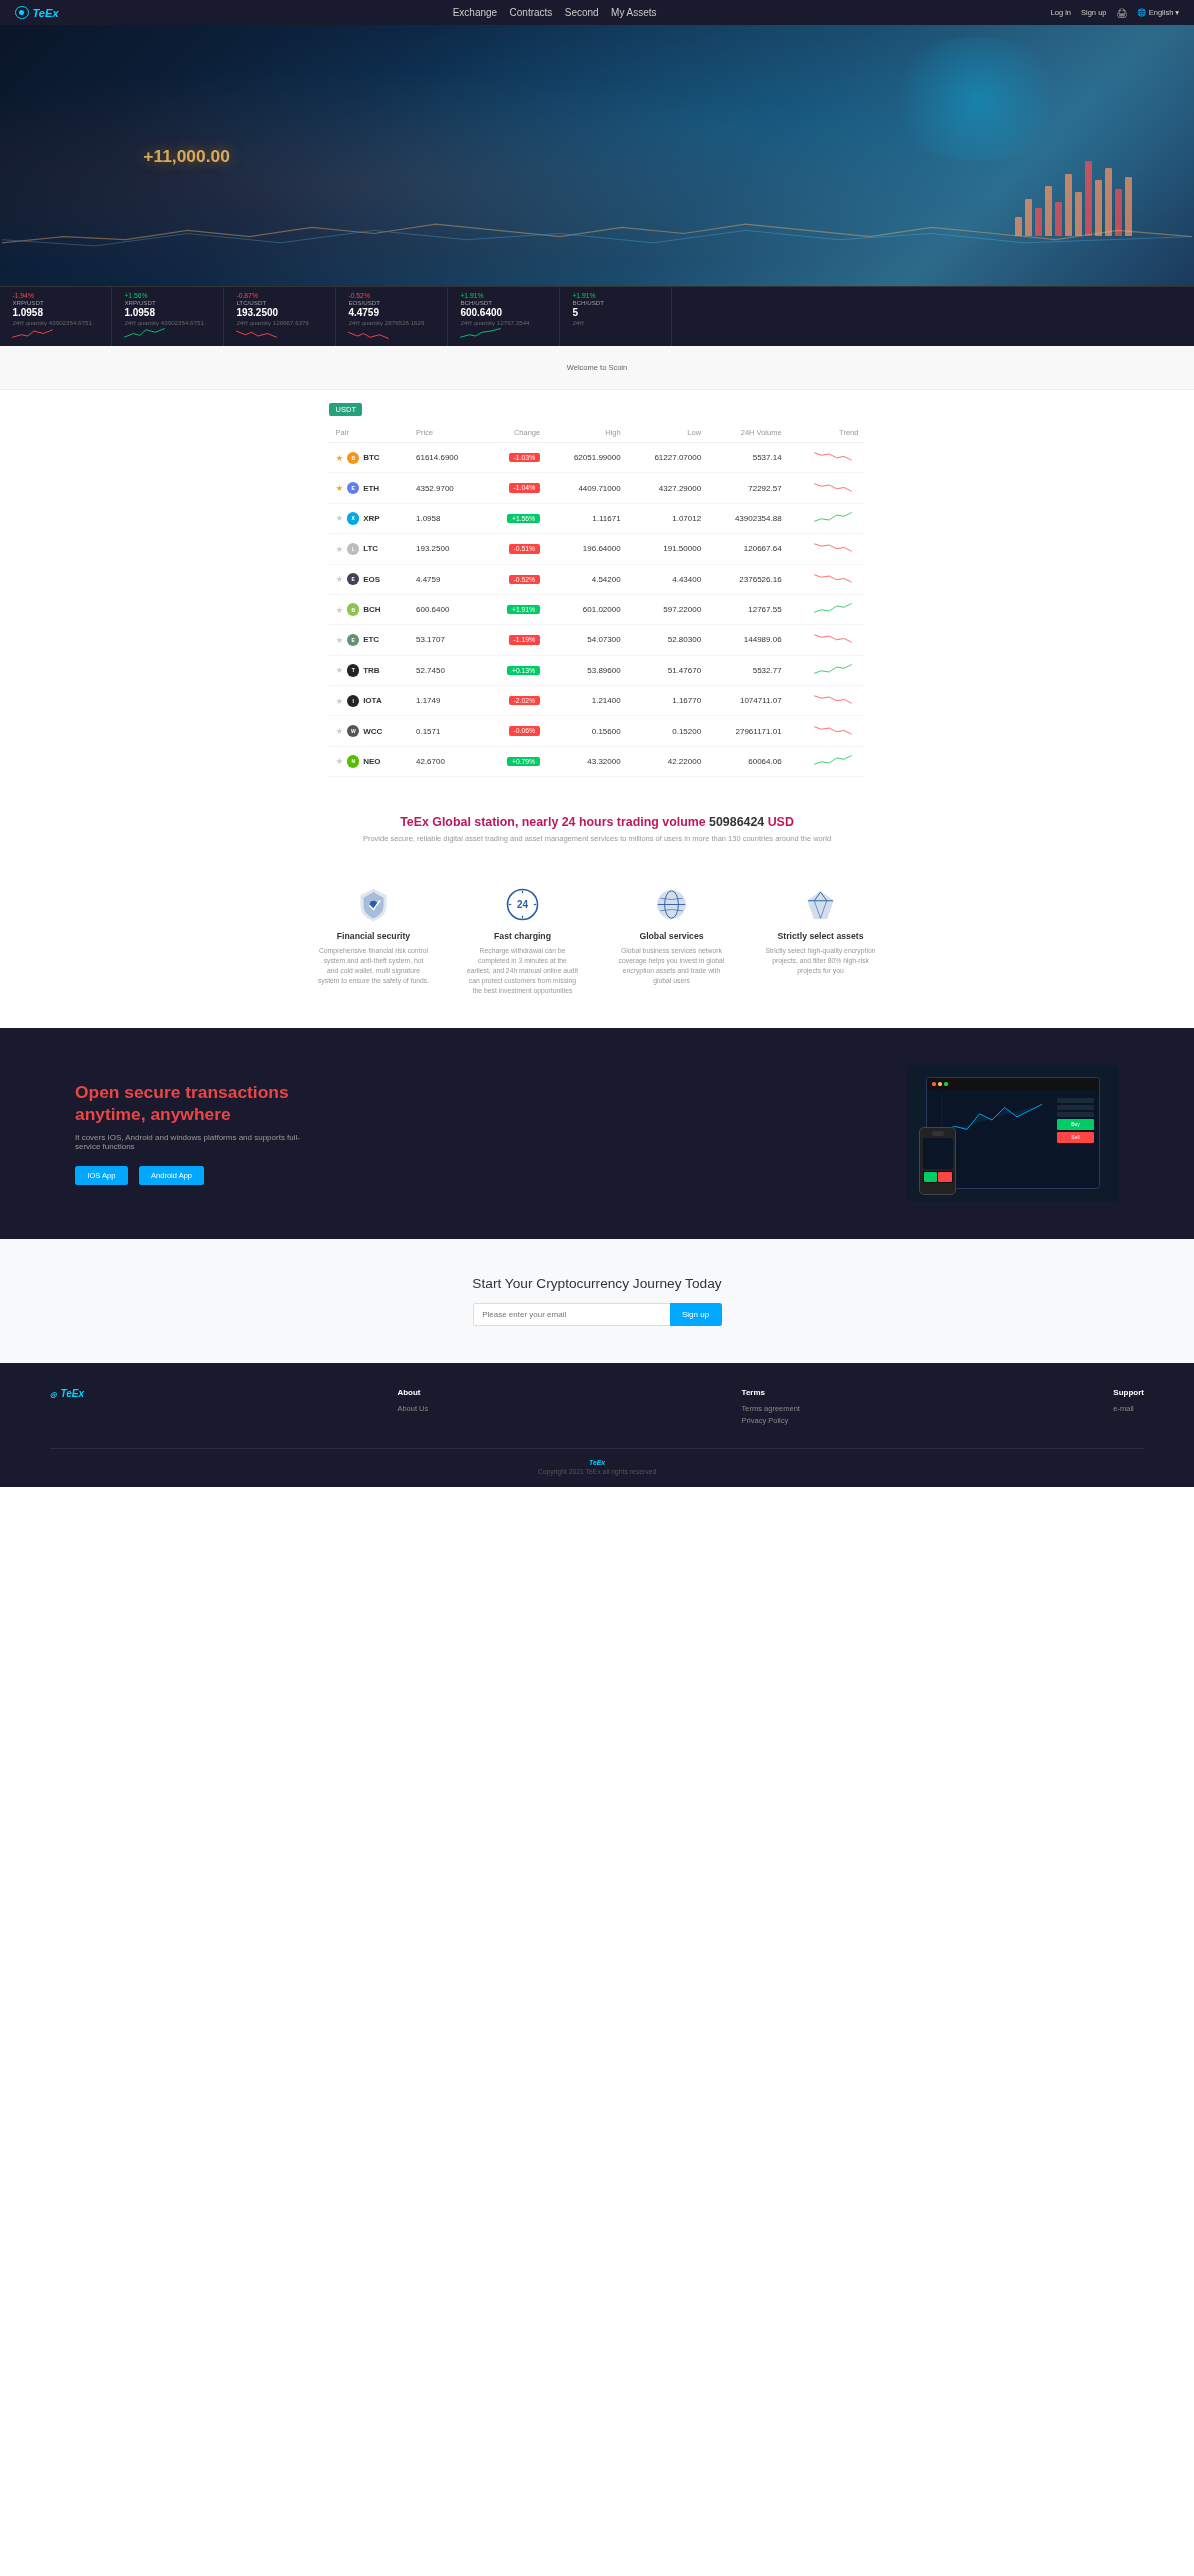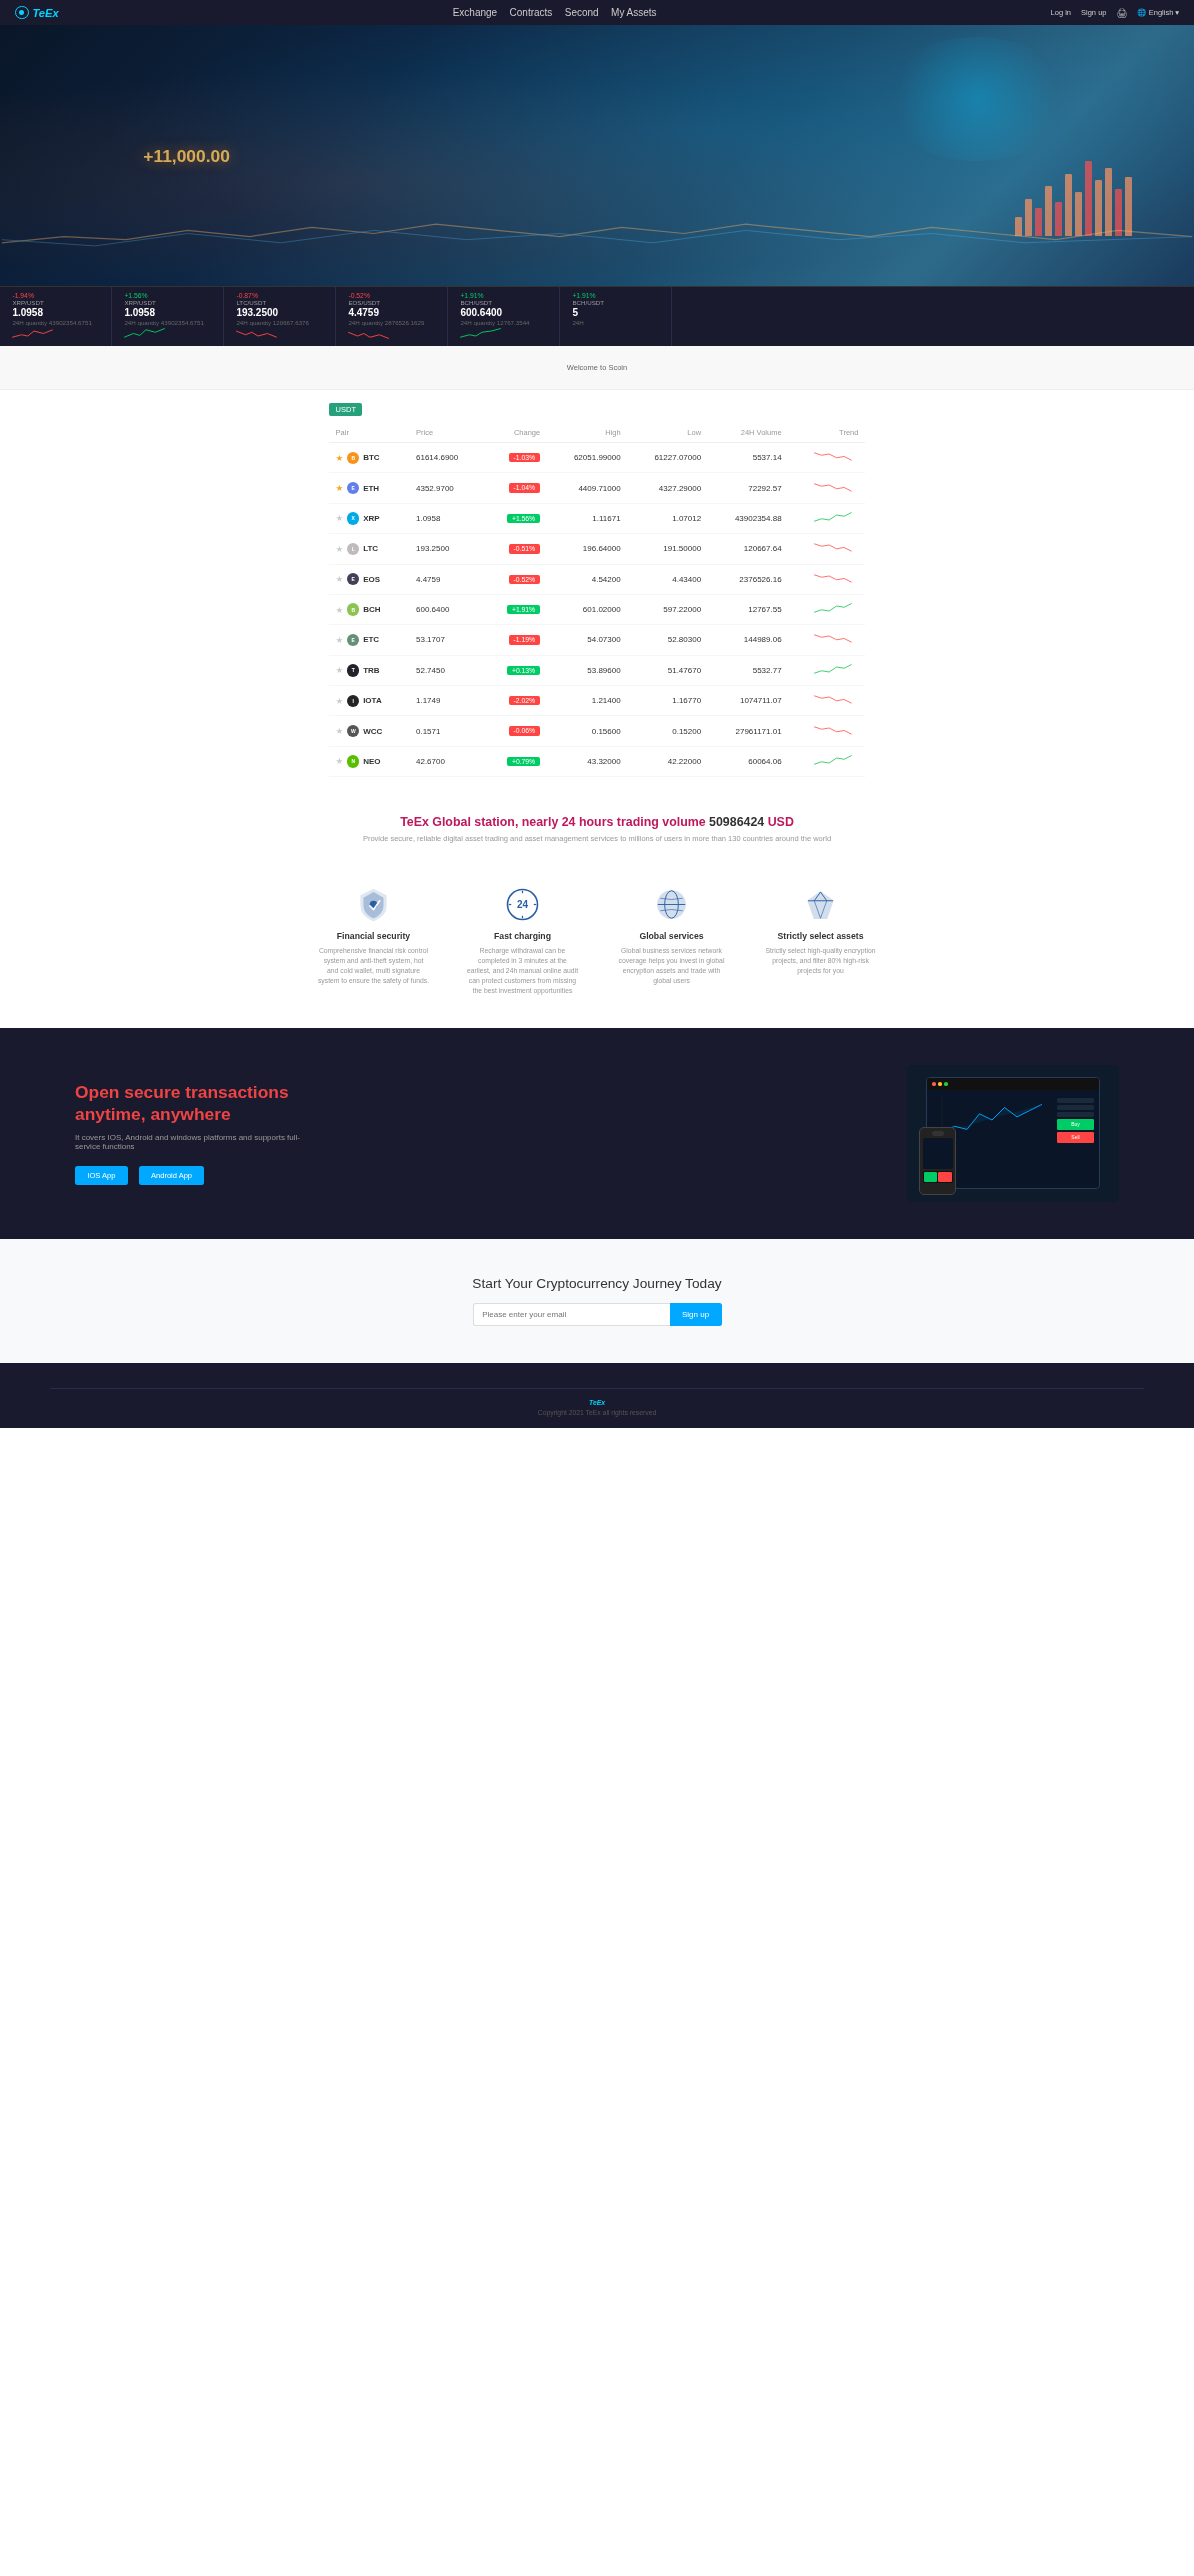--- a/index.html
+++ b/index.html
@@ -739,20 +739,41 @@
 
 <div class="signup-section">
   <div class="signup-title">Start Your Cryptocurrency Journey Today</div>
   <div class="signup-form">
     <input class="signup-input" type="email" placeholder="Please enter your email" style="">
     <button class="signup-btn">Sign up</button>
   </div>
 </div>
 
 <footer>
+  <div class="footer-top">
+    <div class="footer-col">
+      <div class="footer-logo-text">
+        <span style="font-size:7.5px;margin-right:1.2px;">◎</span>
+        <span>TeEx</span>
+      </div>
+    </div>
+    <div class="footer-col">
+      <div class="footer-col-title">About</div>
+      <a href="#">About Us</a>
+    </div>
+    <div class="footer-col">
+      <div class="footer-col-title">Terms</div>
+      <a href="#">Terms agreement</a>
+      <a href="#">Privacy Policy</a>
+    </div>
+    <div class="footer-col">
+      <div class="footer-col-title">Support</div>
+      <a href="#">e-mail</a>
+    </div>
+  </div>
   <div class="footer-bottom">
     <div style="margin-bottom:2.5px;">
       <span class="footer-bottom-name">TeEx</span>
     </div>
     <span>Copyright 2021 TeEx all rights reserved</span>
   </div>
 </footer>
 
 
 </body></html>

